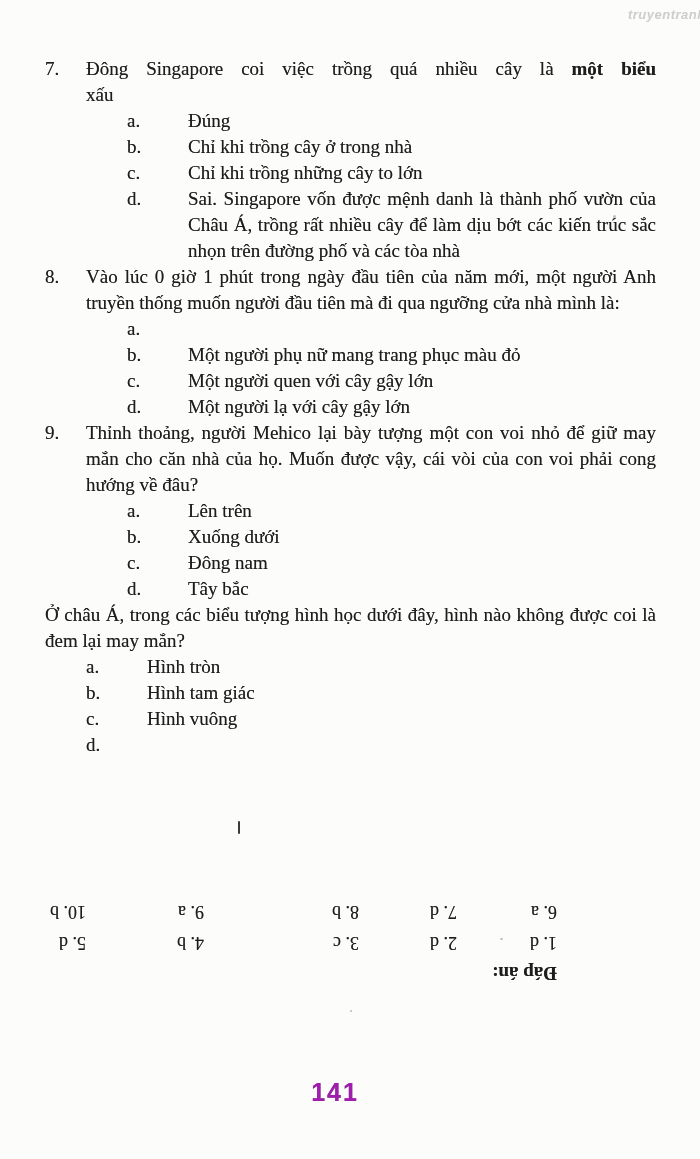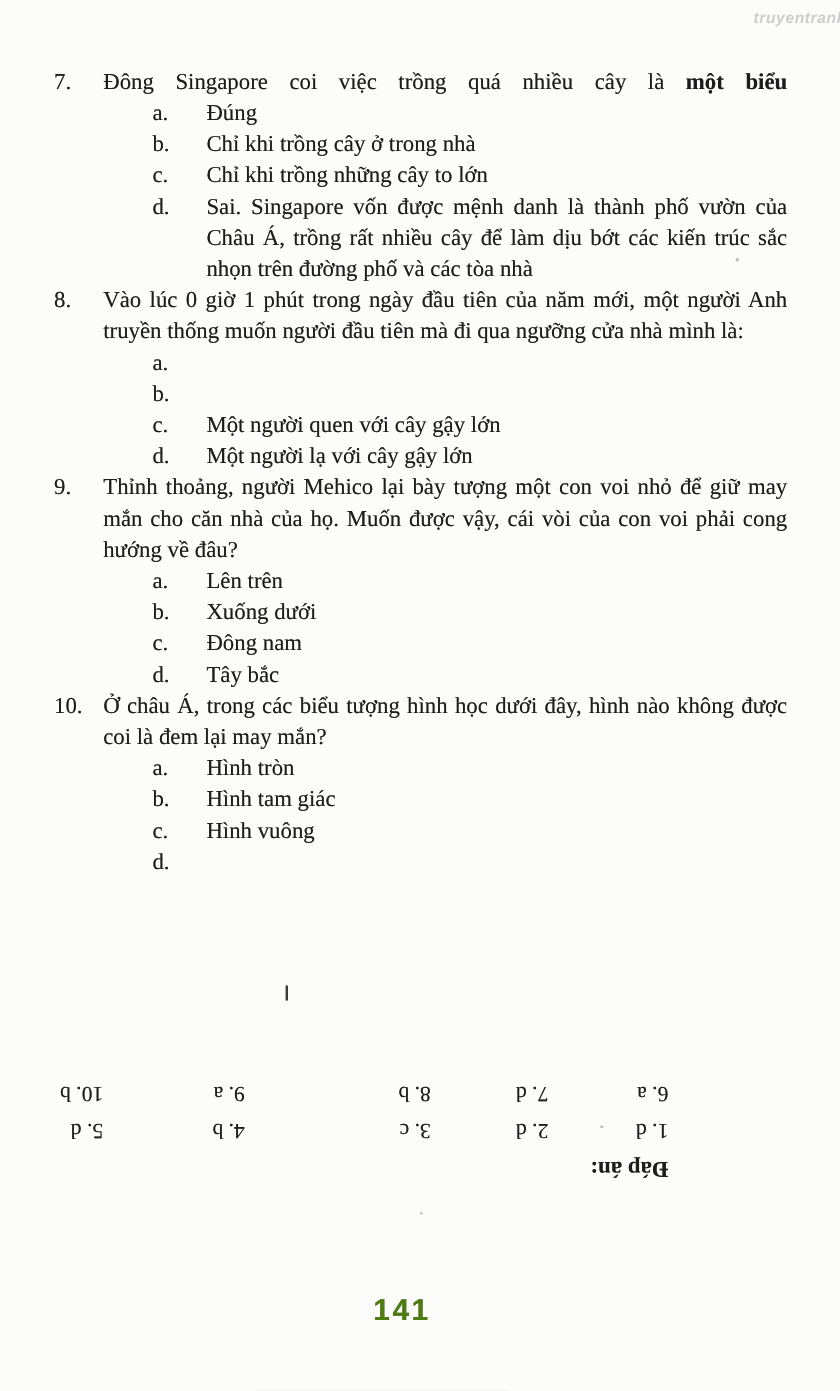--- a/index.html
+++ b/index.html
@@ -53,20 +53,21 @@
     text-align-last: justify;
   }
   .option { display: flex; }
   .opt-letter {
     flex: 0 0 45px;
     margin-left: 41px;
   }
   .opt-text {
     flex: 1;
     text-align: justify;
+    margin-left: 16px;
   }
   .bold-seg { font-weight: bold; }
 
   .scan-artifact {
     position: absolute;
     left: 238px;
     top: 821px;
     width: 2px;
     height: 13px;
     background: #3a3a3a;
@@ -95,36 +96,37 @@
   .page-number {
     position: absolute;
     left: 303px;
     top: 1078px;
     width: 64px;
     text-align: center;
     font-family: "Liberation Sans", sans-serif;
     font-weight: bold;
     font-size: 25px;
     letter-spacing: 2px;
-    color: #4d7c0f;
+    color: #a21caf;
   }
 </style>
 </head>
 <body>
 
 <div class="page">
 
   <div class="watermark">truyentranh.com</div>
 
   <div class="content">
 
     <div class="question">
       <div class="q-num">7.</div>
       <div class="q-body">
         <div class="q-stem justify-full"><span>Đông Singapore coi việc trồng quá nhiều cây là </span><span class="bold-seg">một biểu</span></div>
+        <div class="q-stem">xấu</div>
         <div class="options">
           <div class="option">
             <span class="opt-letter">a.</span>
             <span class="opt-text">Đúng</span>
           </div>
           <div class="option">
             <span class="opt-letter">b.</span>
             <span class="opt-text">Chỉ khi trồng cây ở trong nhà</span>
           </div>
           <div class="option">
@@ -142,20 +144,21 @@
     <div class="question">
       <div class="q-num">8.</div>
       <div class="q-body">
         <div class="q-stem">Vào lúc 0 giờ 1 phút trong ngày đầu tiên của năm mới, một người Anh truyền thống muốn người đầu tiên mà đi qua ngưỡng cửa nhà mình là:</div>
         <div class="options">
           <div class="option">
             <span class="opt-letter">a.</span>
           </div>
           <div class="option">
             <span class="opt-letter">b.</span>
+            <span class="opt-text">Một người phụ nữ mang trang phục màu đỏ</span>
           </div>
           <div class="option">
             <span class="opt-letter">c.</span>
             <span class="opt-text">Một người quen với cây gậy lớn</span>
           </div>
           <div class="option">
             <span class="opt-letter">d.</span>
             <span class="opt-text">Một người lạ với cây gậy lớn</span>
           </div>
         </div>
@@ -181,21 +184,20 @@
           </div>
           <div class="option">
             <span class="opt-letter">d.</span>
             <span class="opt-text">Tây bắc</span>
           </div>
         </div>
       </div>
     </div>
 
     <div class="question">
-      <div class="q-num">10.</div>
       <div class="q-body">
         <div class="q-stem">Ở châu Á, trong các biểu tượng hình học dưới đây, hình nào không được coi là đem lại may mắn?</div>
         <div class="options">
           <div class="option">
             <span class="opt-letter">a.</span>
             <span class="opt-text">Hình tròn</span>
           </div>
           <div class="option">
             <span class="opt-letter">b.</span>
             <span class="opt-text">Hình tam giác</span>

